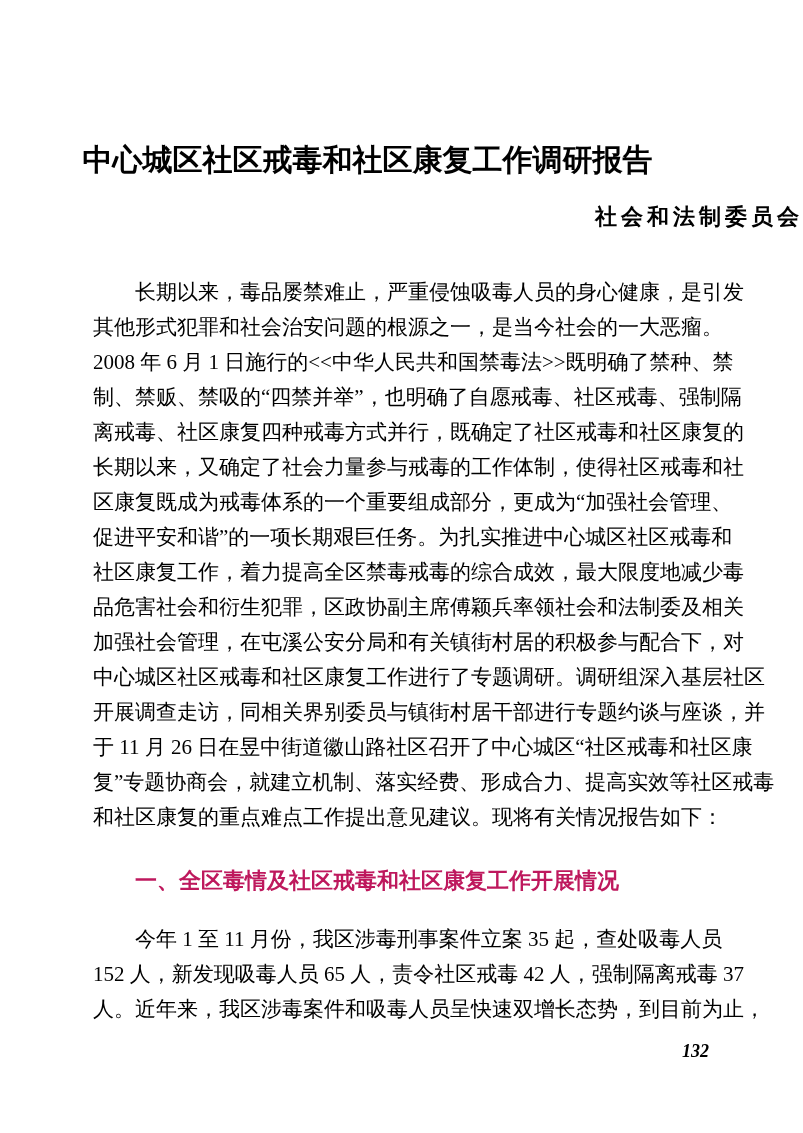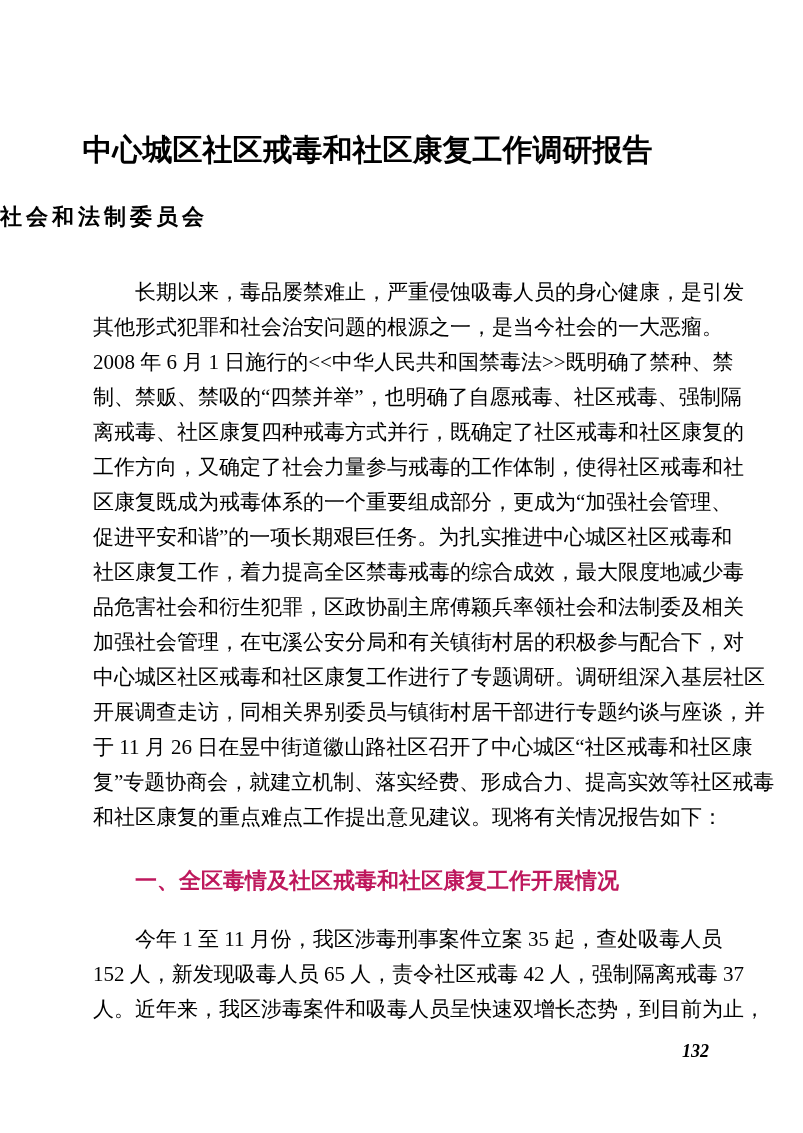--- a/index.html
+++ b/index.html
@@ -10,38 +10,38 @@
   .page {
     position: relative;
     width: 803px;
     height: 1133px;
     background: #ffffff;
     overflow: hidden;
     color: #000000;
   }
   .doc-title {
     position: absolute;
-    top: 130px;
+    top: 140px;
     left: 0;
     width: 735px;
     margin: 0;
     text-align: center;
     font-family: "DejaVu Sans", sans-serif;
     font-weight: bold;
     font-size: 30px;
     line-height: 40px;
     letter-spacing: 0px;
     color: #000000;
   }
   .doc-subtitle {
     position: absolute;
     top: 201px;
     left: 0;
     width: 803px;
-    text-align: left;
+    text-align: right;
     font-family: "DejaVu Serif", "Liberation Serif", serif;
     font-weight: 600;
     font-size: 22px;
     line-height: 30px;
     letter-spacing: 4px;
     color: #000000;
   }
   .para {
     position: absolute;
     left: 93px;
@@ -93,21 +93,21 @@
   <h1 class="doc-title">中心城区社区戒毒和社区康复工作调研报告</h1>
 
   <div class="doc-subtitle">社会和法制委员会</div>
 
   <div class="para para-intro">
       <div class="line first">长期以来，毒品屡禁难止，严重侵蚀吸毒人员的身心健康，是引发</div>
       <div class="line">其他形式犯罪和社会治安问题的根源之一，是当今社会的一大恶瘤。</div>
       <div class="line">2008 年 6 月 1 日施行的&lt;&lt;中华人民共和国禁毒法&gt;&gt;既明确了禁种、禁</div>
       <div class="line">制、禁贩、禁吸的“四禁并举”，也明确了自愿戒毒、社区戒毒、强制隔</div>
       <div class="line">离戒毒、社区康复四种戒毒方式并行，既确定了社区戒毒和社区康复的</div>
-      <div class="line">工作方向，又确定了社会力量参与戒毒的工作体制，使得社区戒毒和社</div>
+      <div class="line">长期以来，又确定了社会力量参与戒毒的工作体制，使得社区戒毒和社</div>
       <div class="line">区康复既成为戒毒体系的一个重要组成部分，更成为“加强社会管理、</div>
       <div class="line">促进平安和谐”的一项长期艰巨任务。为扎实推进中心城区社区戒毒和</div>
       <div class="line">社区康复工作，着力提高全区禁毒戒毒的综合成效，最大限度地减少毒</div>
       <div class="line">品危害社会和衍生犯罪，区政协副主席傅颖兵率领社会和法制委及相关</div>
       <div class="line">加强社会管理，在屯溪公安分局和有关镇街村居的积极参与配合下，对</div>
       <div class="line">中心城区社区戒毒和社区康复工作进行了专题调研。调研组深入基层社区</div>
       <div class="line">开展调查走访，同相关界别委员与镇街村居干部进行专题约谈与座谈，并</div>
       <div class="line">于 11 月 26 日在昱中街道徽山路社区召开了中心城区“社区戒毒和社区康</div>
       <div class="line">复”专题协商会，就建立机制、落实经费、形成合力、提高实效等社区戒毒</div>
       <div class="line">和社区康复的重点难点工作提出意见建议。现将有关情况报告如下：</div>

